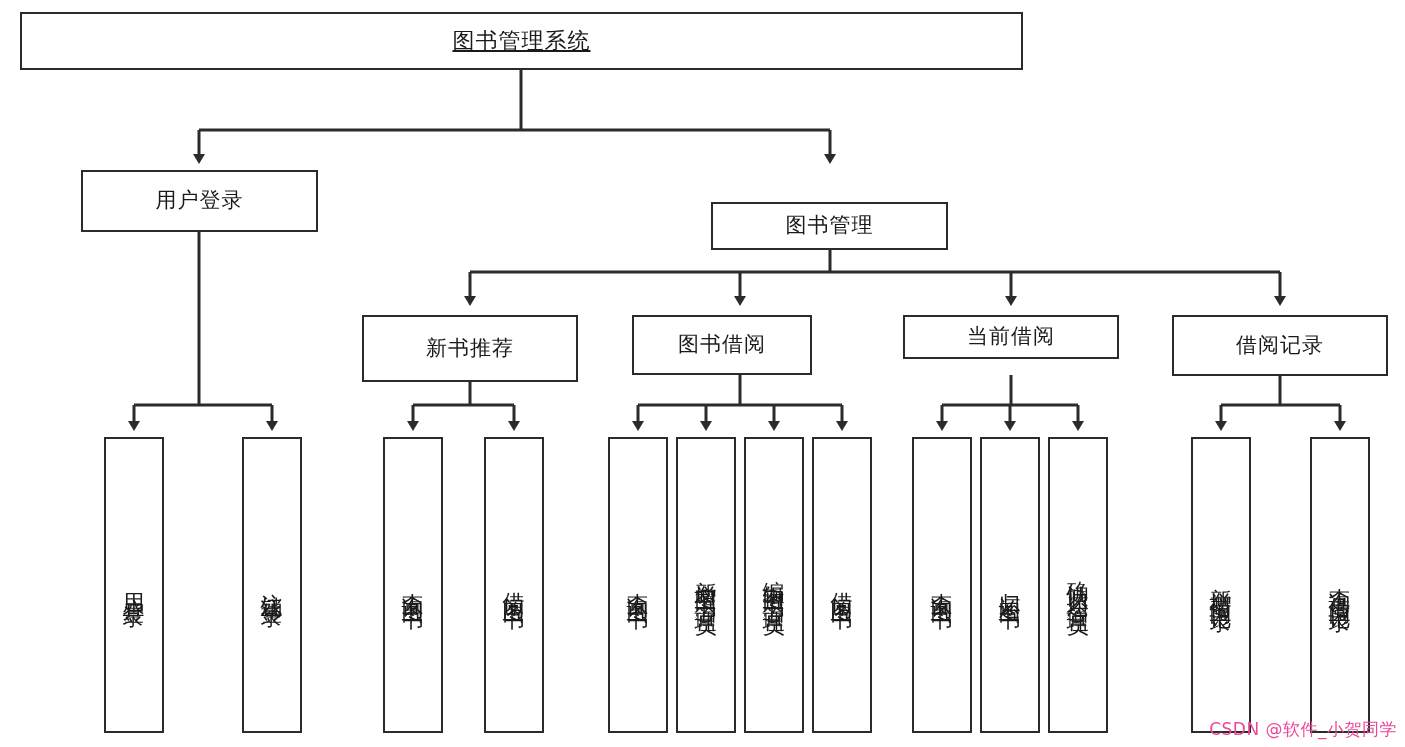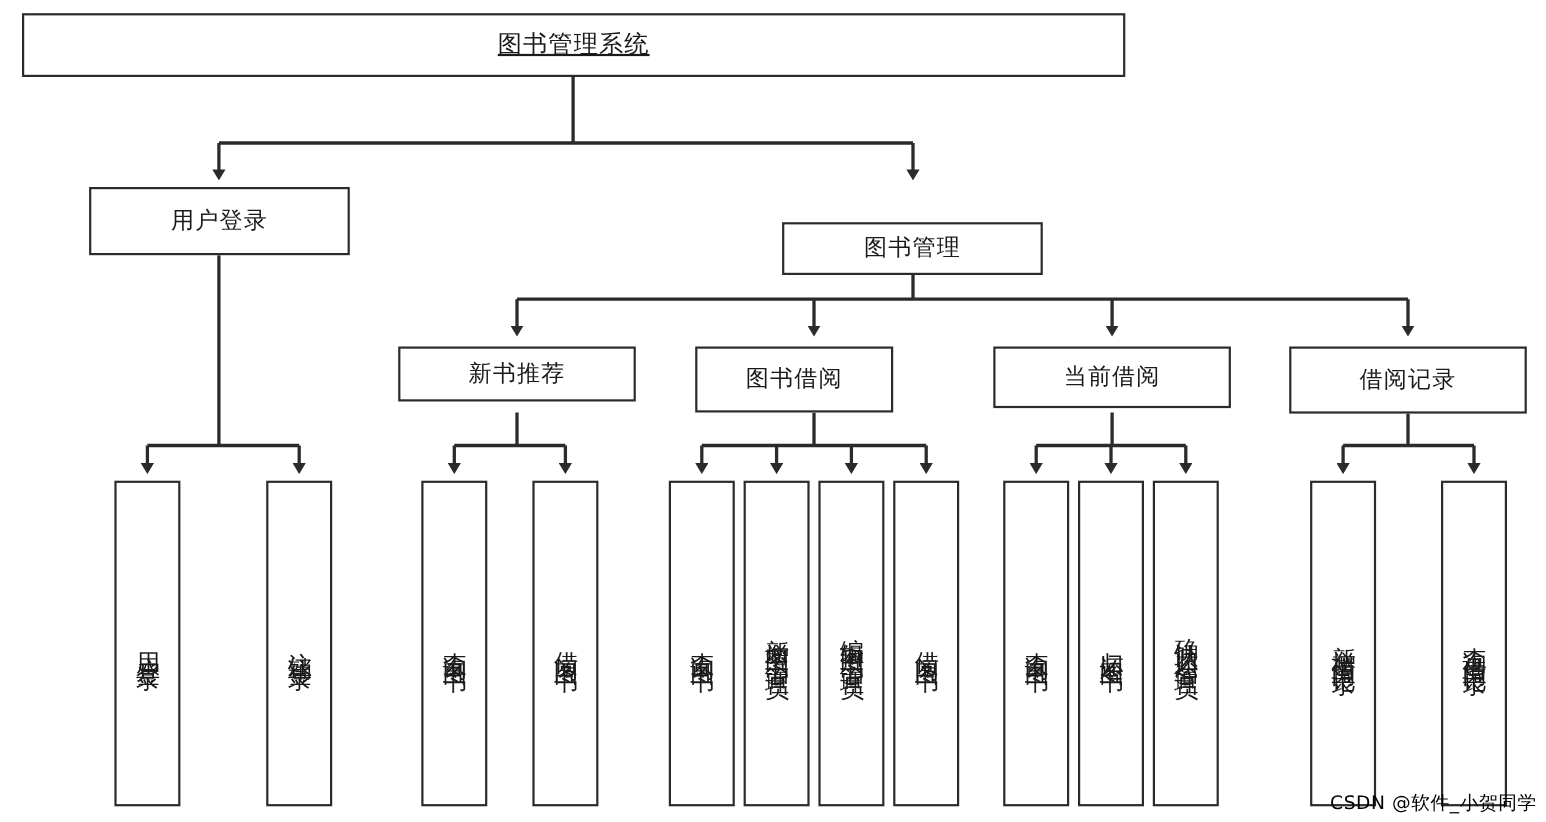--- a/index.html
+++ b/index.html
@@ -56,21 +56,21 @@
   }
   .node.root {
     font-size: 22px;
     text-decoration: underline;
   }
   .watermark {
     position: absolute;
     right: 8px;
     bottom: 6px;
     font-size: 17px;
-    color: #000000;
+    color: #ec4899;
     letter-spacing: 0.5px;
     white-space: nowrap;
     z-index: 5;
   }
 </style>
 </head>
 <body>
 
 <div id="canvas">
 
@@ -122,23 +122,23 @@
       <path d="M1221,405 L1221,422" marker-end="url(#arrow)"></path>
       <path d="M1340,405 L1340,422" marker-end="url(#arrow)"></path>
     </g>
   </svg>
 
   <div class="node h root" style="left:20px; top:12px; width:1003px; height:58px;">图书管理系统</div>
 
   <div class="node h" style="left:81px; top:170px; width:237px; height:62px;">用户登录</div>
   <div class="node h" style="left:711px; top:170px; width:237px; height:48px;margin-top:32px;">图书管理</div>
 
-  <div class="node h" style="left:362px; top:315px; width:216px; height:50px;">新书推荐</div>
+  <div class="node h" style="left:362px; top:315px; width:216px; height:67px;">新书推荐</div>
   <div class="node h" style="left:632px; top:315px; width:180px; height:60px;">图书借阅</div>
-  <div class="node h" style="left:903px; top:315px; width:216px; height:56px;">当前借阅</div>
+  <div class="node h" style="left:903px; top:315px; width:216px; height:44px;">当前借阅</div>
   <div class="node h" style="left:1172px; top:315px; width:216px; height:61px;">借阅记录</div>
 
   <div class="node v" style="left:104px; top:437px; width:60px; height:296px;">用户登录</div>
   <div class="node v" style="left:242px; top:437px; width:60px; height:296px;">注销登录</div>
 
   <div class="node v" style="left:383px; top:437px; width:60px; height:296px;">查询图书</div>
   <div class="node v" style="left:484px; top:437px; width:60px; height:296px;">借阅图书</div>
 
   <div class="node v" style="left:608px; top:437px; width:60px; height:296px;">查询图书</div>
   <div class="node v" style="left:676px; top:437px; width:60px; height:296px;">新增图书（管理员）</div>

